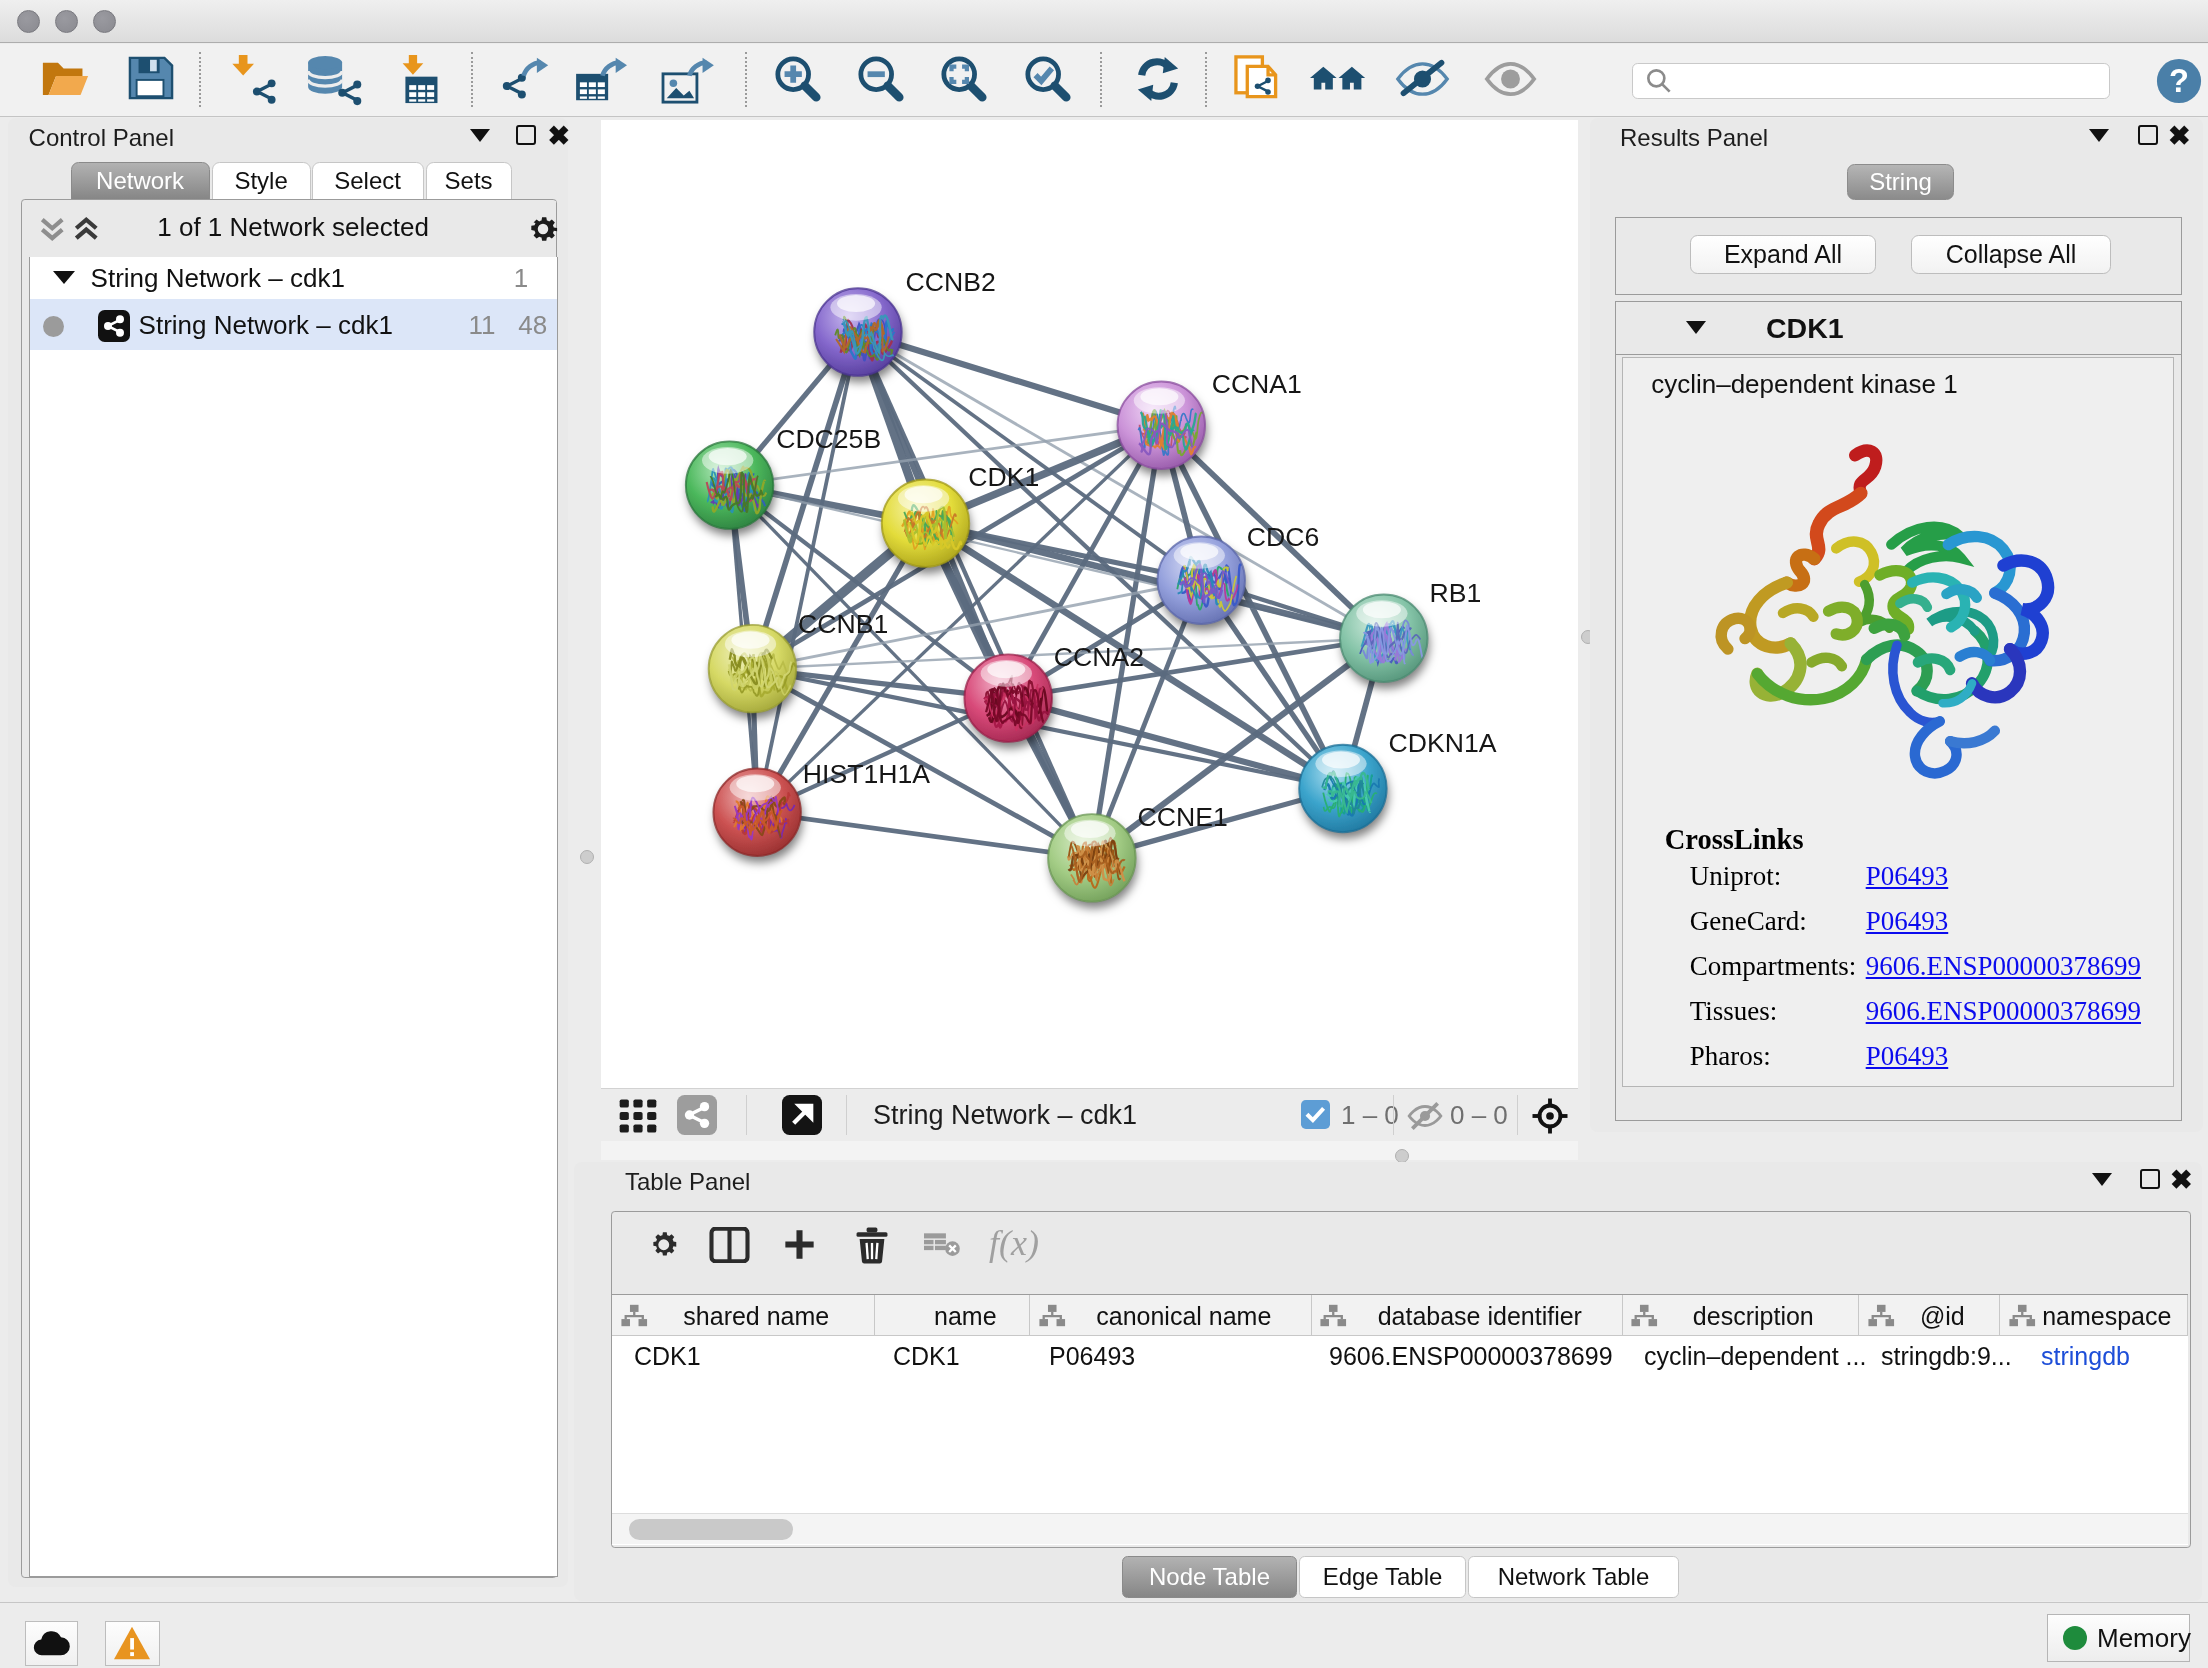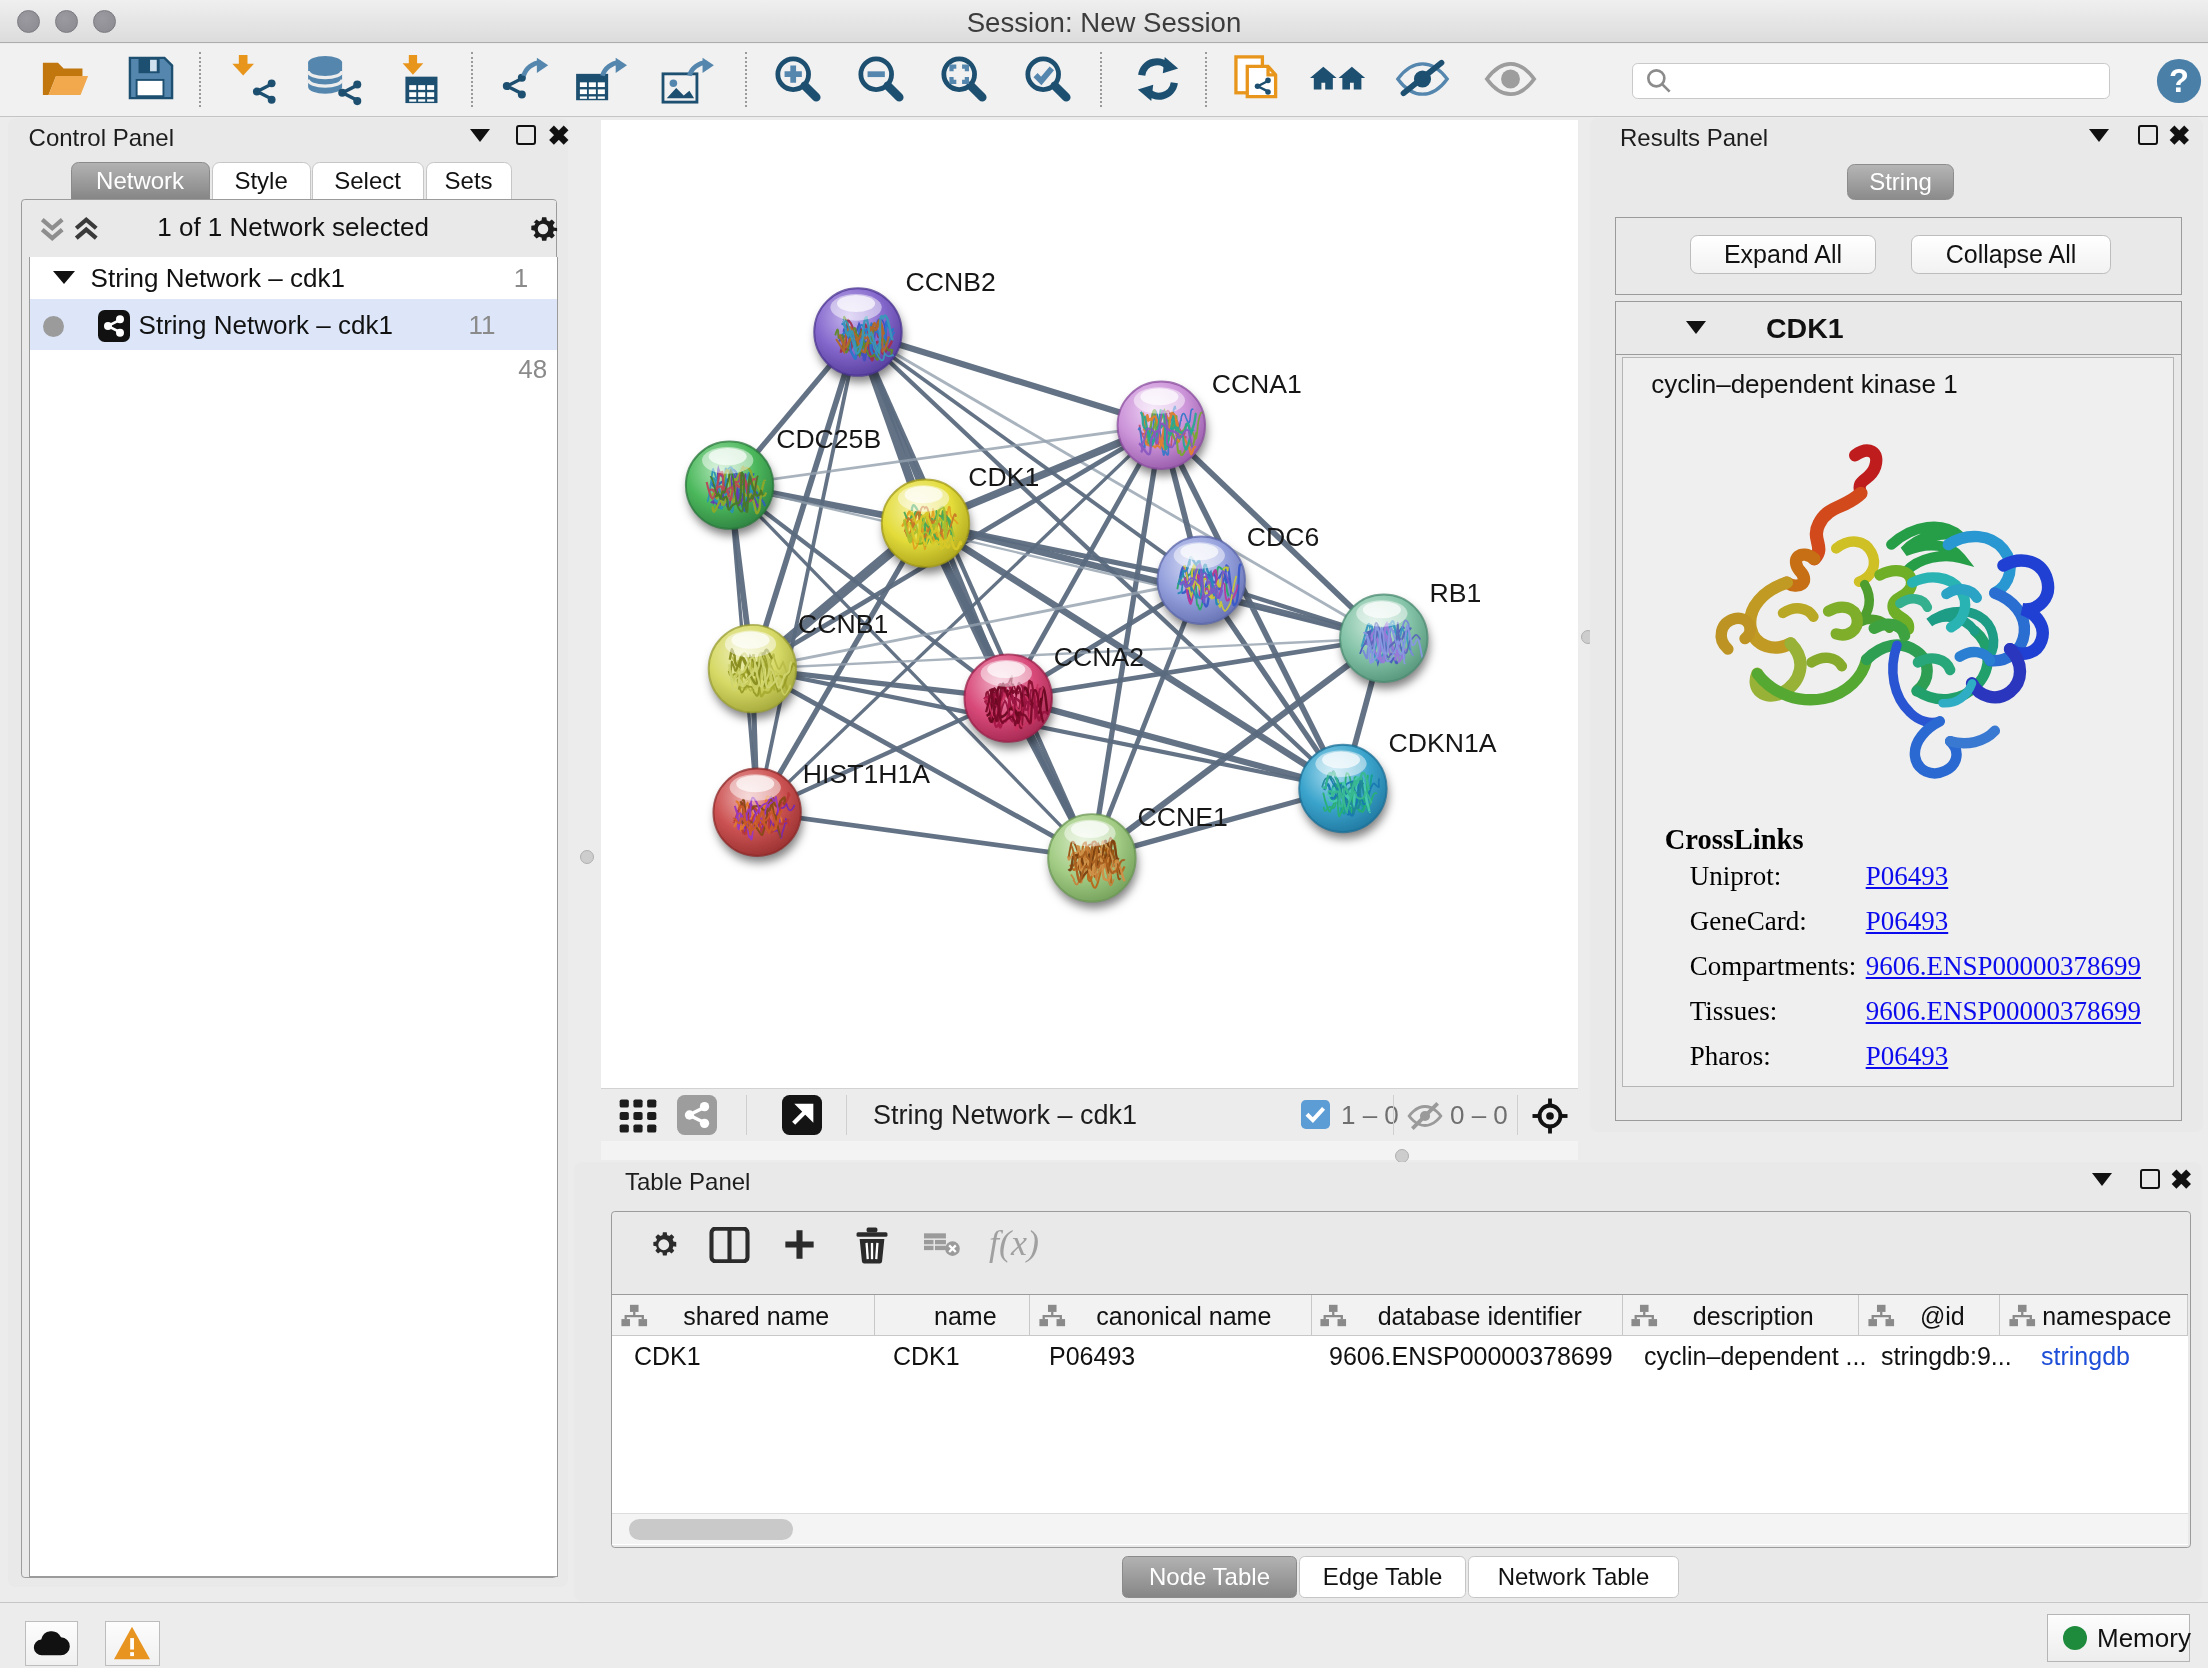--- a/index.html
+++ b/index.html
@@ -54,21 +54,20 @@
 
 .thead-cell { position:absolute; top:0; height:41px; font-size:25px; color:#111; }
 </style>
 </head>
 <body>
 
 <div id="titlebar">
   <div class="tl" style="left:17px;"></div>
   <div class="tl" style="left:55px;"></div>
   <div class="tl" style="left:93px;"></div>
-  <div id="title">Session: New Session</div>
 </div>
 
 <div id="toolbar">
   <div id="ticons">
       <svg class="ticon" style="left:41px; top:11.4px;" width="49" height="44" viewBox="0 0 52 46">
         <path d="M2 8 h16 l6 6 h20 v8 H2z" fill="#c2770e"></path>
         <path d="M2 8 v34 h6 l8-20 h-14z" fill="#c2770e"></path>
         <path d="M8 42 L16 22 h34 L42 42z" fill="#f2a94d"></path>
       </svg>
       <svg class="ticon" style="left:127px; top:11.4px;" width="48" height="46" viewBox="0 0 50 48">
@@ -303,21 +302,21 @@
             <g fill="#fff">
               <circle cx="16.5" cy="7" r="3"></circle>
               <circle cx="7.5" cy="12" r="3"></circle>
               <circle cx="16.5" cy="17" r="3"></circle>
               <path d="M7 11l9-4.5 1 1.8-9 4.5zM7 13l9 4.5 1-1.8-9-4.5z"></path>
             </g>
           </svg>
       </div>
       <div style="position:absolute; left:109px; top:10.5px; font-size:26px; color:#111;">String Network – cdk1</div>
       <div style="position:absolute; right:61px; top:10.5px; font-size:26px; color:#8a8a8a;">11</div>
-      <div style="position:absolute; right:9.5px; top:10.5px; font-size:26px; color:#8a8a8a;margin-top:44px;">48</div>
+      <div style="position:absolute; right:9.5px; top:10.5px; font-size:26px; color:#8a8a8a;">48</div>
     </div>
   </div>
 </div>
 
 <div class="abs" id="netview" style="left:601px; top:120px; width:977px; height:968px; background:#fff;"><svg width="977" height="968" viewBox="0 0 1027 1018">
 <defs>
 <radialGradient id="gCCNB2" cx="0.40" cy="0.32" r="0.80">
           <stop offset="0" stop-color="#c7b8ee"></stop>
           <stop offset="0.50" stop-color="#8568cc"></stop>
           <stop offset="1" stop-color="#4a3390"></stop>

